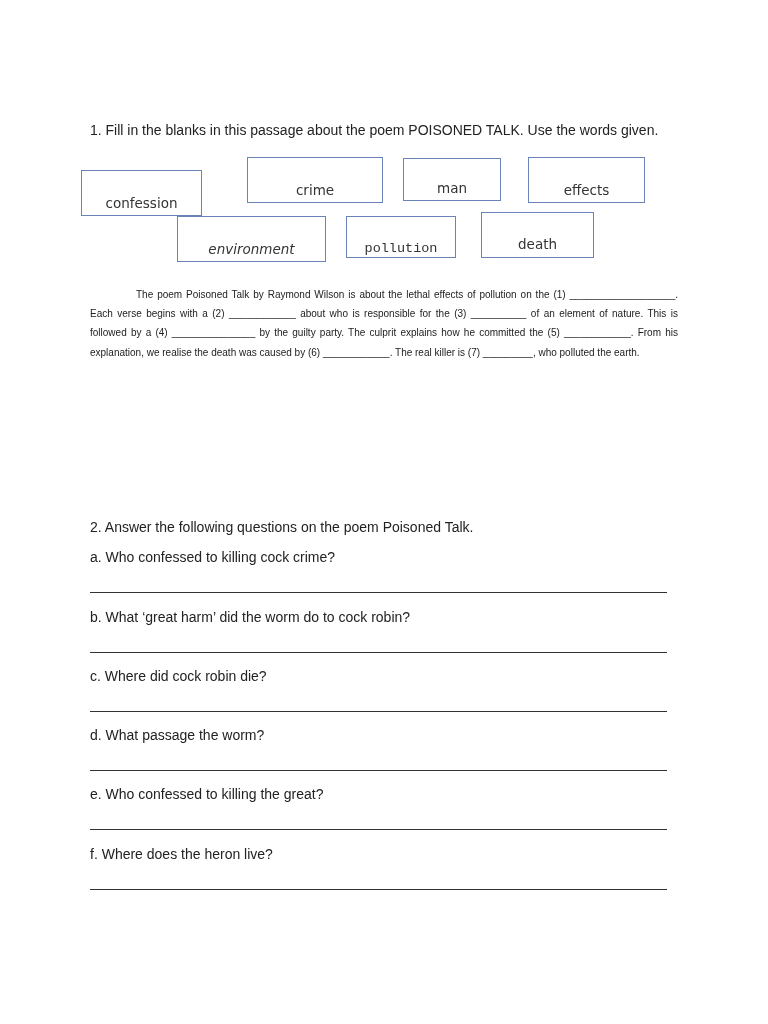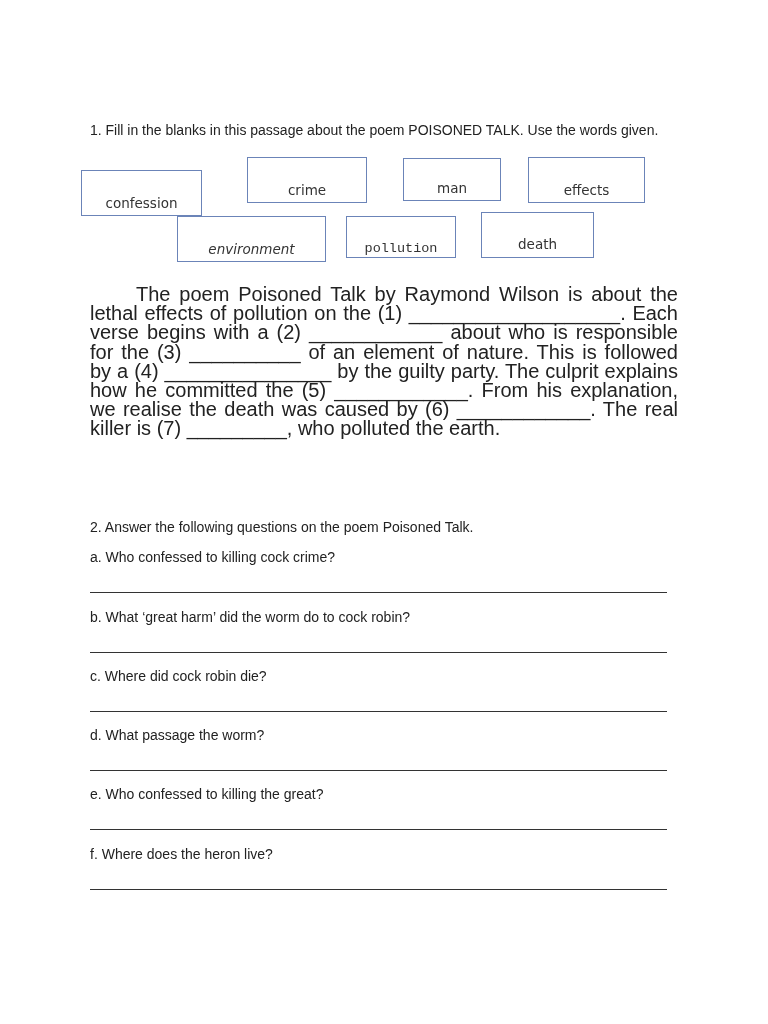--- a/index.html
+++ b/index.html
@@ -4,40 +4,40 @@
   <style>
     html, body { margin: 0; padding: 0; background: #ffffff; }
     body { width: 768px; height: 1024px; position: relative; overflow: hidden;
            font-family: "Liberation Sans", sans-serif; color: #222; }
     .abs { position: absolute; }
     .instr { left: 90px; top: 121px; width: 588px; font-size: 14px; line-height: 19px; }
     .wordbox { position: absolute; border: 1.5px solid #6b84b8; box-sizing: border-box;
                font-family: "DejaVu Sans", sans-serif; font-size: 13.5px; color: #333;
                text-align: center; }
     .wordbox span { position: absolute; left: 0; right: 0; bottom: 4px; }
-    .passage { left: 90px; top: 285px; width: 588px; font-size: 20px; line-height: 19.2px;
+    .passage { left: 90px; top: 285px; width: 588px; font-size: 10px; line-height: 19.2px;
                text-align: justify; }
     .passage p { margin: 0; text-indent: 46px; }
     .q2 { left: 90px; top: 519px; width: 590px; font-size: 14px; }
     .qtitle { position: absolute; left: 0; }
     .qitem { position: absolute; left: 0; width: 578px; }
     .qtext { position: absolute; left: 0; top: 0; white-space: nowrap; }
     .answerline { position: absolute; left: 0; width: 577px; height: 0;
                   border-bottom: 1.2px solid #333; }
   </style>
 </head>
 <body>
 
 <div class="abs instr">1. Fill in the blanks in this passage about the poem POISONED TALK. Use the words given.</div>
 
 <div>
   <div class="wordbox" style="left:81px;top:170px;width:121px;height:46px;">
     <span>confession</span>
   </div>
-  <div class="wordbox" style="left:247px;top:157px;width:120px;height:46px;text-align:center;">
+  <div class="wordbox" style="left:247px;top:157px;width:136px;height:46px;text-align:center;">
     <span>crime</span>
   </div>
   <div class="wordbox" style="left:383px;top:158px;width:98px;height:43px;margin-left:20px;">
     <span>man</span>
   </div>
   <div class="wordbox" style="left:528px;top:157px;width:117px;height:46px;">
     <span>effects</span>
   </div>
   <div class="wordbox" style="left:177px;top:216px;width:149px;height:46px;font-style:italic;">
     <span>environment</span>

